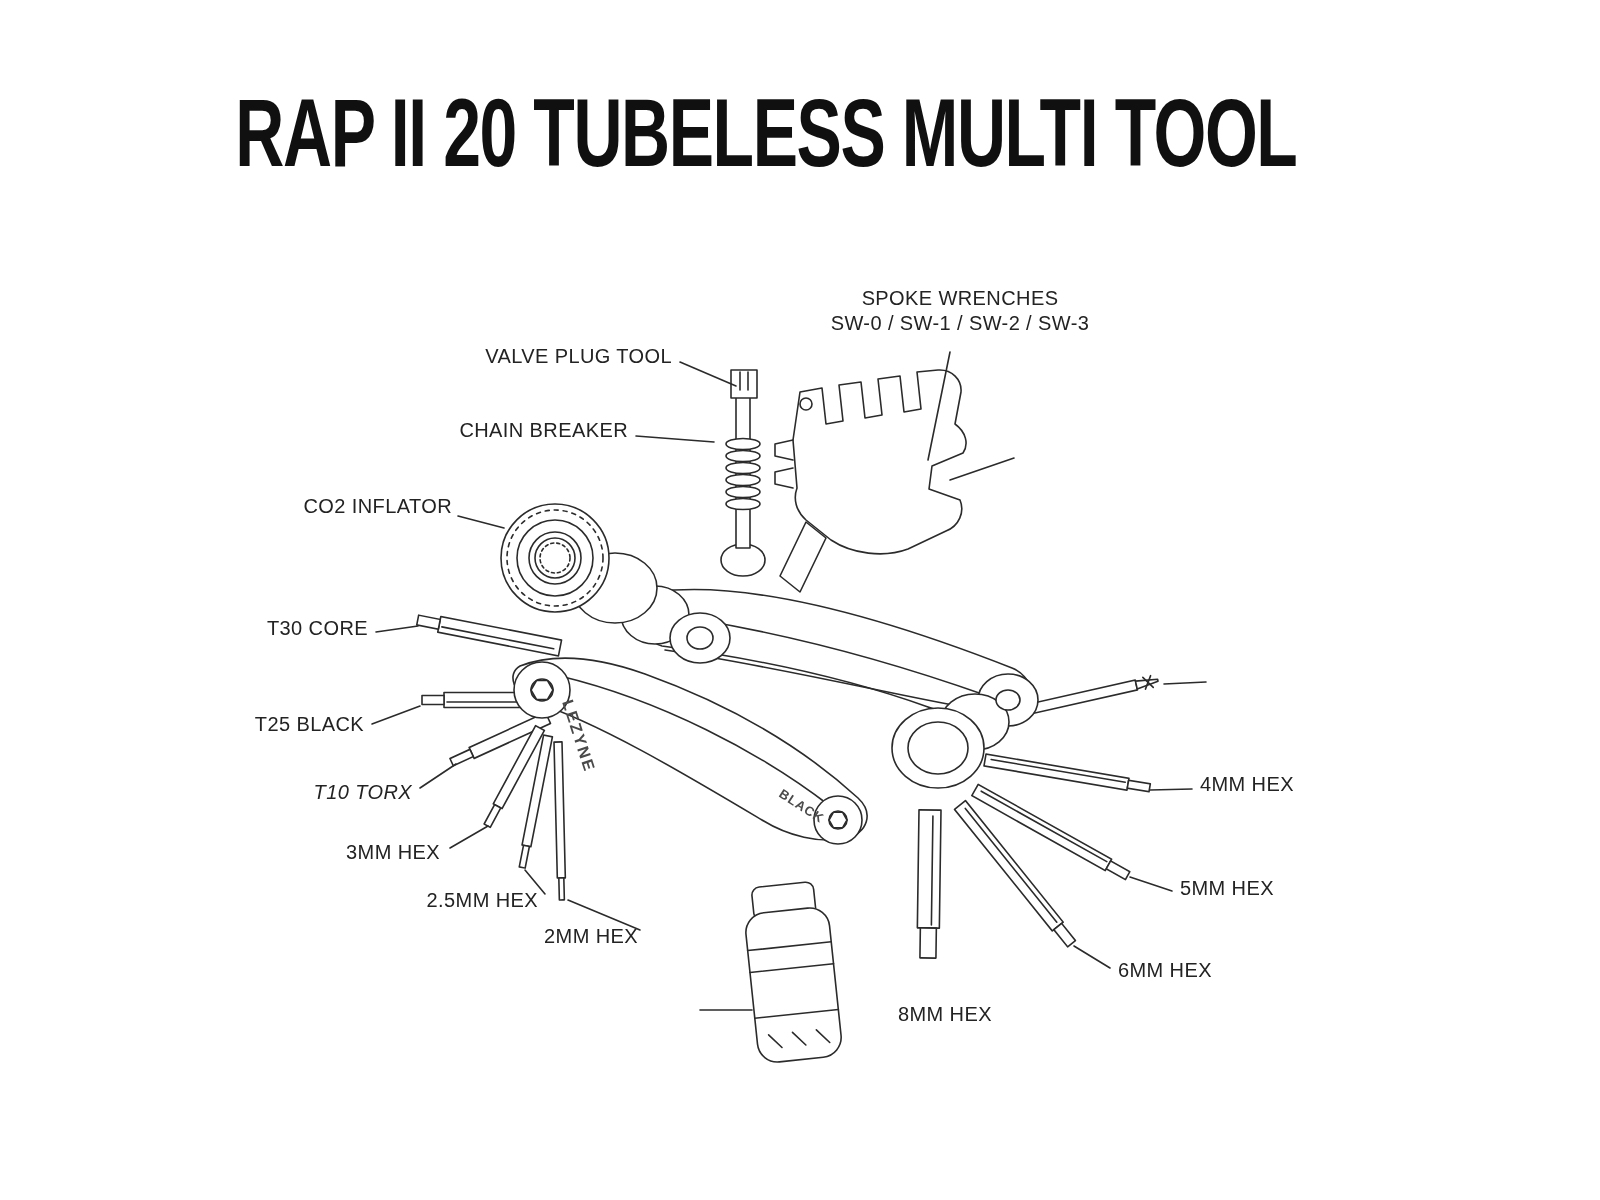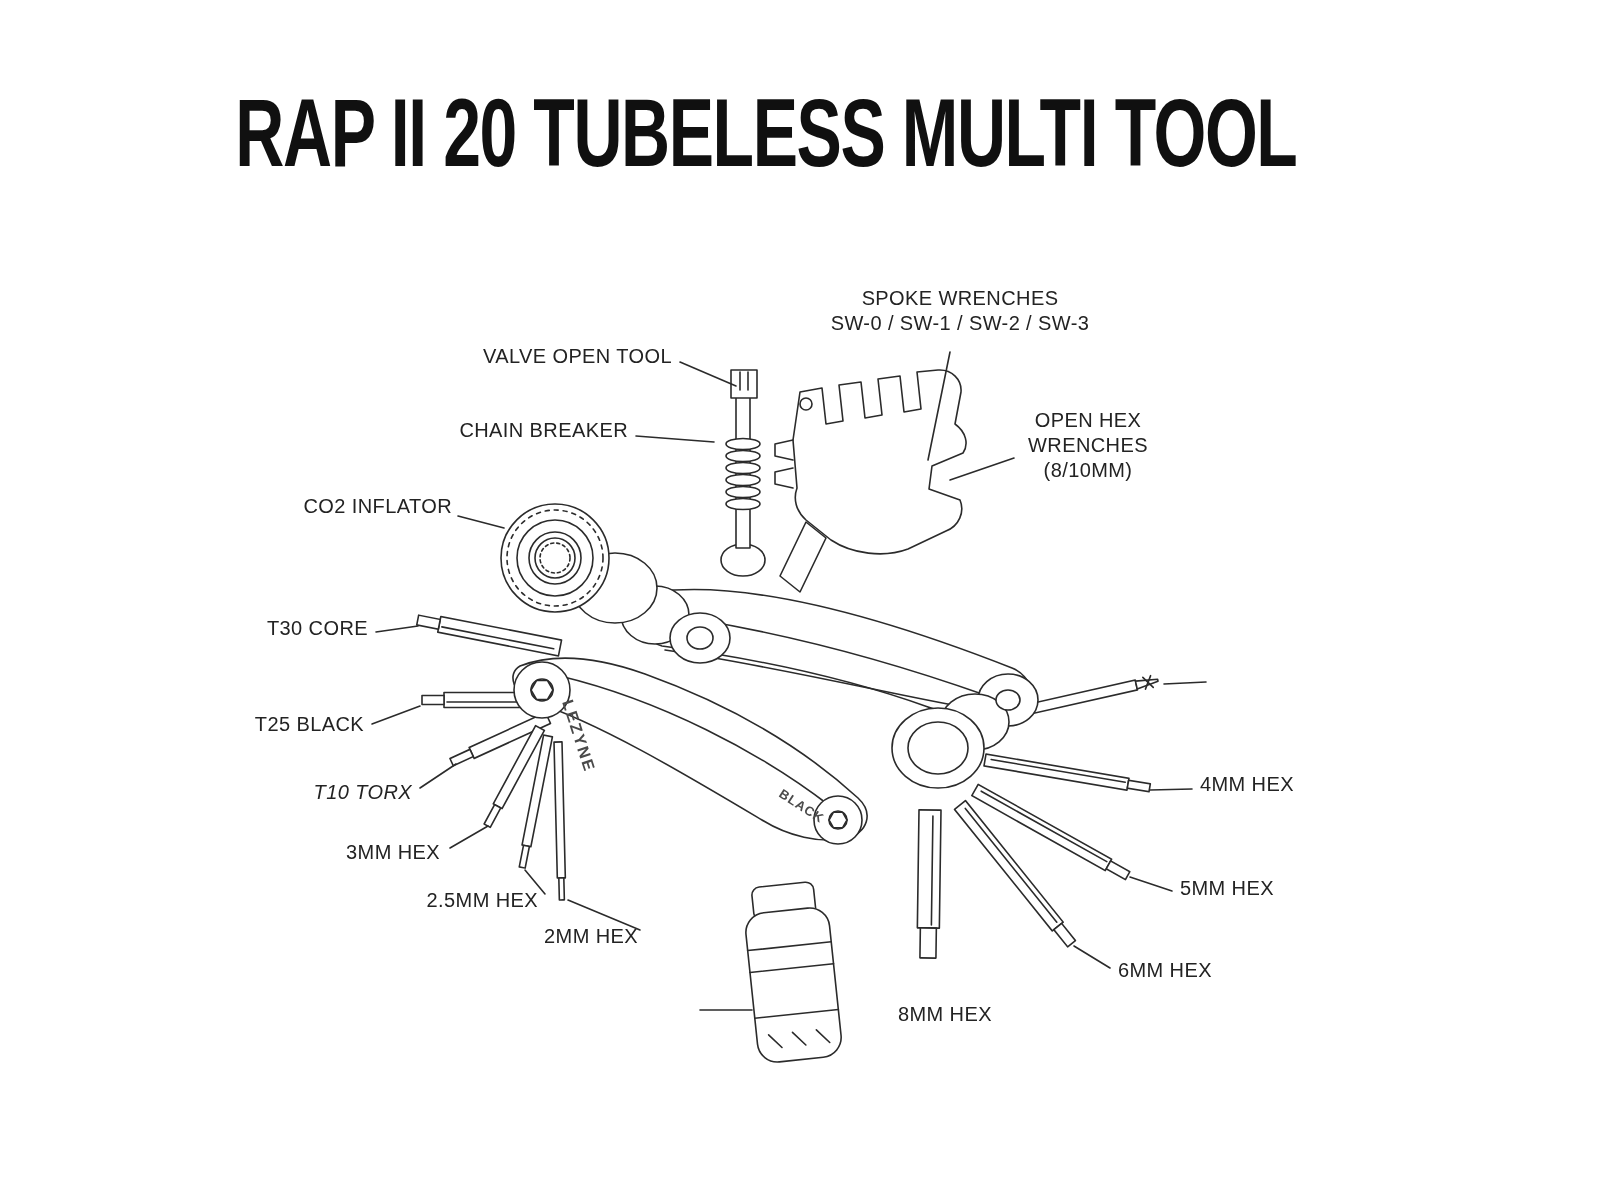--- a/index.html
+++ b/index.html
@@ -224,30 +224,27 @@
       <line x1="1110" y1="968" x2="1074" y2="946"></line>
     </g>
   </svg>
 
   <div class="title-wrap">
     <div class="title">RAP II 20 TUBELESS MULTI TOOL</div>
   </div>
 
   <div class="callout c" id="co-spoke">SPOKE WRENCHES
 SW-0 / SW-1 / SW-2 / SW-3</div>
-  <div class="callout r" id="co-valve">VALVE OPEN TOOL</div>
+  <div class="callout r" id="co-valve">VALVE PLUG TOOL</div>
   <div class="callout r" id="co-chain">CHAIN BREAKER</div>
   <div class="callout r" id="co-co2">CO2 INFLATOR</div>
   <div class="callout r" id="co-t30">T30 CORE</div>
   <div class="callout r" id="co-t25">T25 BLACK</div>
   <div class="callout r" id="co-t10">T10 TORX</div>
   <div class="callout r" id="co-3mm">3MM HEX</div>
   <div class="callout r" id="co-25mm">2.5MM HEX</div>
   <div class="callout r" id="co-2mm">2MM HEX</div>
-  <div class="callout c" id="co-openhex">OPEN HEX
-WRENCHES
-(8/10MM)</div>
   <div class="callout" id="co-4mm">4MM HEX</div>
   <div class="callout" id="co-5mm">5MM HEX</div>
   <div class="callout" id="co-6mm">6MM HEX</div>
   <div class="callout" id="co-8mm">8MM HEX</div>
 
 </div>
 
 </body></html>

